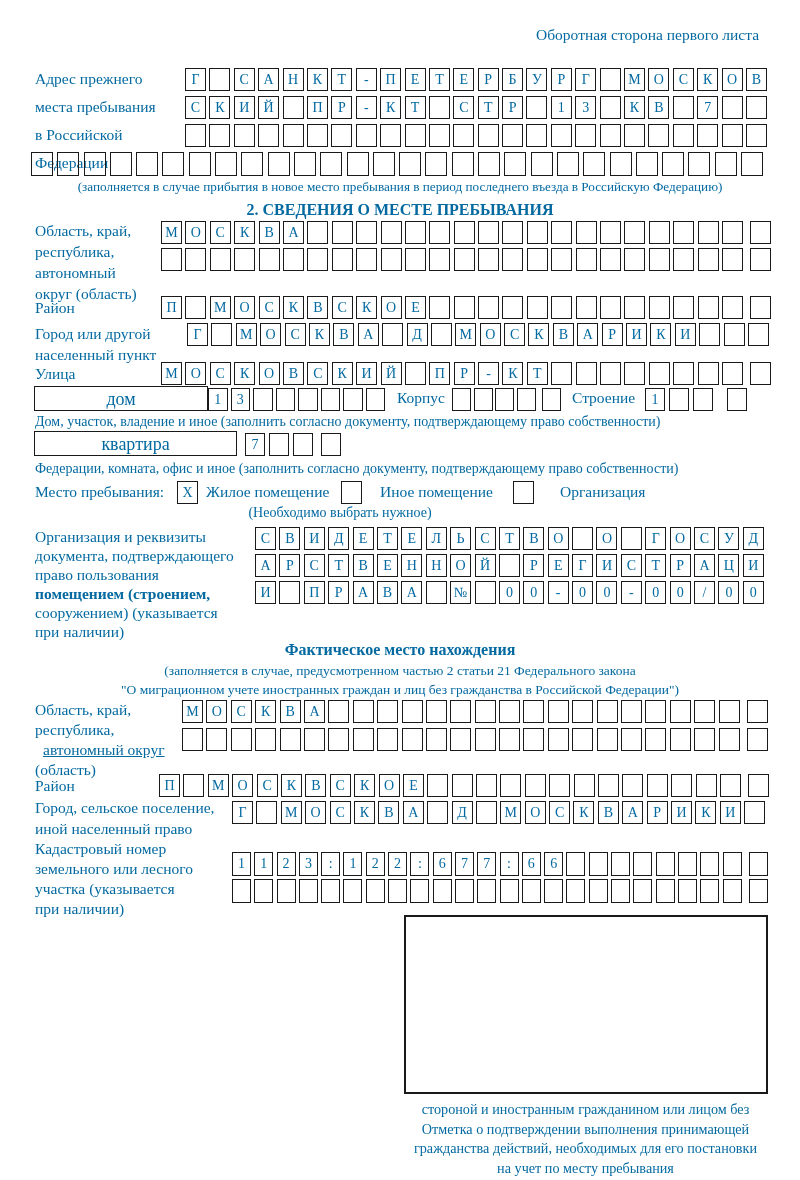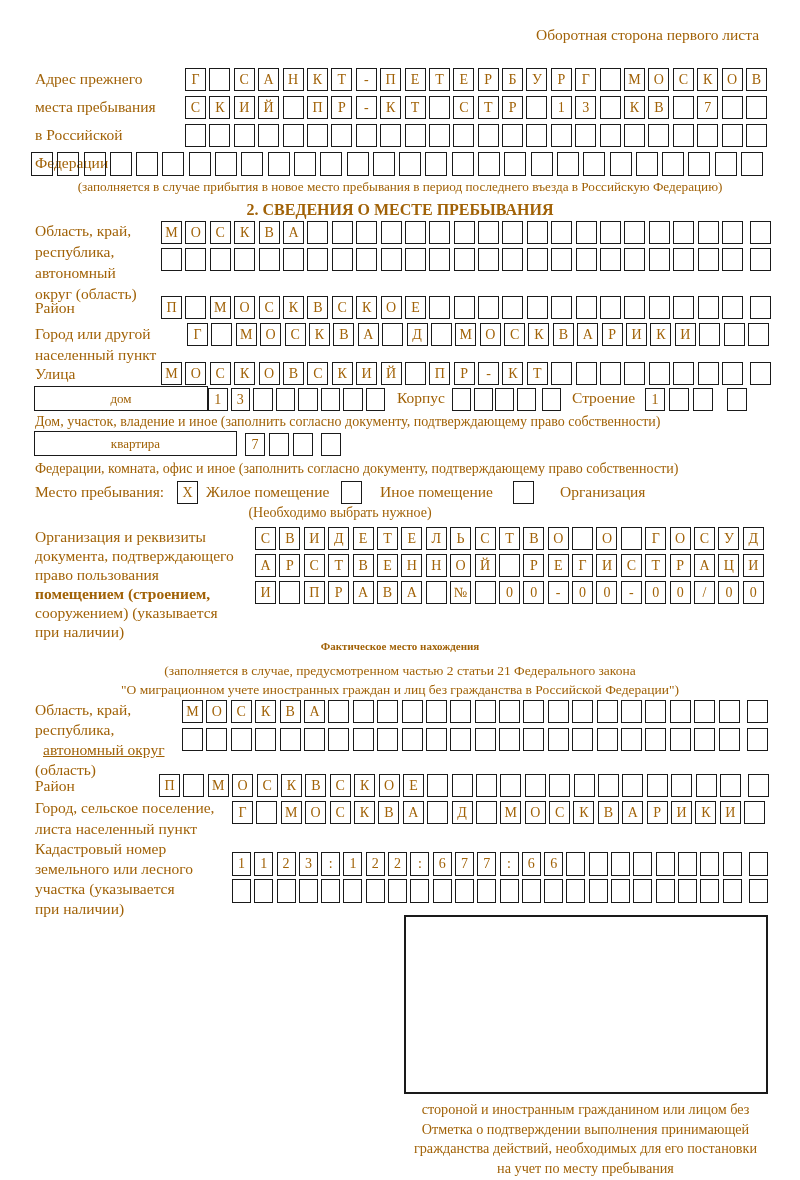--- a/index.html
+++ b/index.html
@@ -1,39 +1,39 @@
 <!DOCTYPE html>
 <html><head>
 <meta charset="utf-8">
 <style>
   html,body { margin:0; padding:0; background:#ffffff; }
   .page {
     position:relative; width:800px; height:1180px; background:#ffffff;
-    font-family:"Liberation Serif", serif; color:#a16207; overflow:hidden;
+    font-family:"Liberation Serif", serif; color:#0369a1; overflow:hidden;
   }
   .t { position:absolute; font-size:15.5px; white-space:nowrap; line-height:1.2; }
   .note { position:absolute; font-size:13.2px; white-space:nowrap; }
   .ctr { text-align:center; }
   .bold { font-weight:bold; }
   .boxrow { position:absolute; display:flex; }
   .box {
     border:1.5px solid #1a1a1a; box-sizing:border-box; flex:0 0 auto;
     display:flex; align-items:center; justify-content:center;
     font-size:14px; line-height:1;
   }
   .p24 { gap:3.4px; }  .p24 .box { width:21px;  height:23px; }
   .p26 { gap:4.3px; }  .p26 .box { width:22px;  height:24px; }
   .p22k{ gap:3.3px; }  .p22k .box{ width:19px;  height:24px; }
   .p23h{ gap:3px;   }  .p23h .box{ width:19.5px;height:23px; }
   .p21h{ gap:2.5px; }  .p21h .box{ width:19px;  height:23px; }
   .pq  { gap:4px;   }  .pq .box  { width:20px;  height:23px; }
   .lastgap .box:last-child { margin-left:4px; }
   .widebox {
     position:absolute; border:1.6px solid #1a1a1a; box-sizing:border-box;
-    display:flex; align-items:center; justify-content:center; font-size:13px;
+    display:flex; align-items:flex-end; justify-content:center; font-size:18px;
   }
   .stamp { position:absolute; border:2px solid #1a1a1a; box-sizing:border-box; }
   .caption { position:absolute; font-size:14.2px; line-height:19.5px; text-align:center; }
 </style>
 </head>
 <body>
 
 <div class="page">
 
   <div class="t" style="top:26px; left:536px;">Оборотная сторона первого листа</div>
@@ -427,21 +427,21 @@
       <span class="box">0</span>
       <span class="box">0</span>
       <span class="box">-</span>
       <span class="box">0</span>
       <span class="box">0</span>
       <span class="box">/</span>
       <span class="box">0</span>
       <span class="box">0</span>
     </div>
 
-  <div class="t bold ctr" style="top:640px; left:0; width:800px; font-size:11px;">Фактическое место нахождения</div>
+  <div class="t bold ctr" style="top:640px; left:0; width:800px; font-size:16px;">Фактическое место нахождения</div>
   <div class="note ctr" style="top:663px; left:30px; width:740px; font-size:13.5px;">(заполняется в случае, предусмотренном частью 2 статьи 21 Федерального закона</div>
   <div class="note ctr" style="top:682px; left:30px; width:740px; font-size:13.5px;">"О миграционном учете иностранных граждан и лиц без гражданства в Российской Федерации")</div>
 
   <div class="t" style="top:701px; left:35px;">Область, край,</div>
   <div class="t" style="top:721px; left:35px;">республика,</div>
   <div class="t" style="top:741px; left:43px;text-decoration:underline;">автономный округ</div>
   <div class="t" style="top:761px; left:35px;">(область)</div>
   <div class="boxrow p24 lastgap" style="left:182px; top:700px;">
       <span class="box">М</span>
       <span class="box">О</span>
@@ -518,21 +518,21 @@
       <span class="box"></span>
       <span class="box"></span>
       <span class="box"></span>
       <span class="box"></span>
       <span class="box"></span>
       <span class="box"></span>
       <span class="box"></span>
     </div>
 
   <div class="t" style="top:799px; left:35px;">Город, сельское поселение,</div>
-  <div class="t" style="top:820px; left:35px;">листа населенный пункт</div>
+  <div class="t" style="top:820px; left:35px;">иной населенный право</div>
   <div class="boxrow p24" style="left:232px; top:801px;">
       <span class="box">Г</span>
       <span class="box"></span>
       <span class="box">М</span>
       <span class="box">О</span>
       <span class="box">С</span>
       <span class="box">К</span>
       <span class="box">В</span>
       <span class="box">А</span>
       <span class="box"></span>

